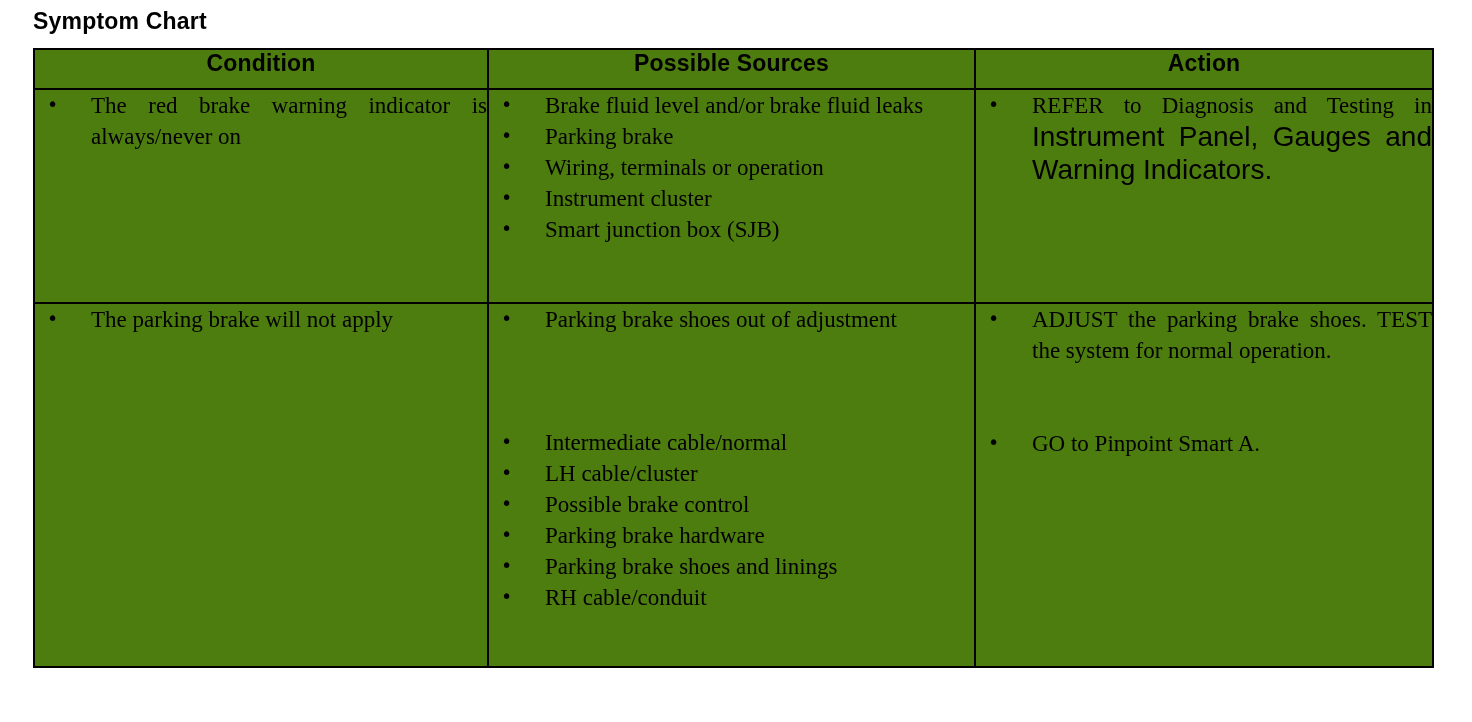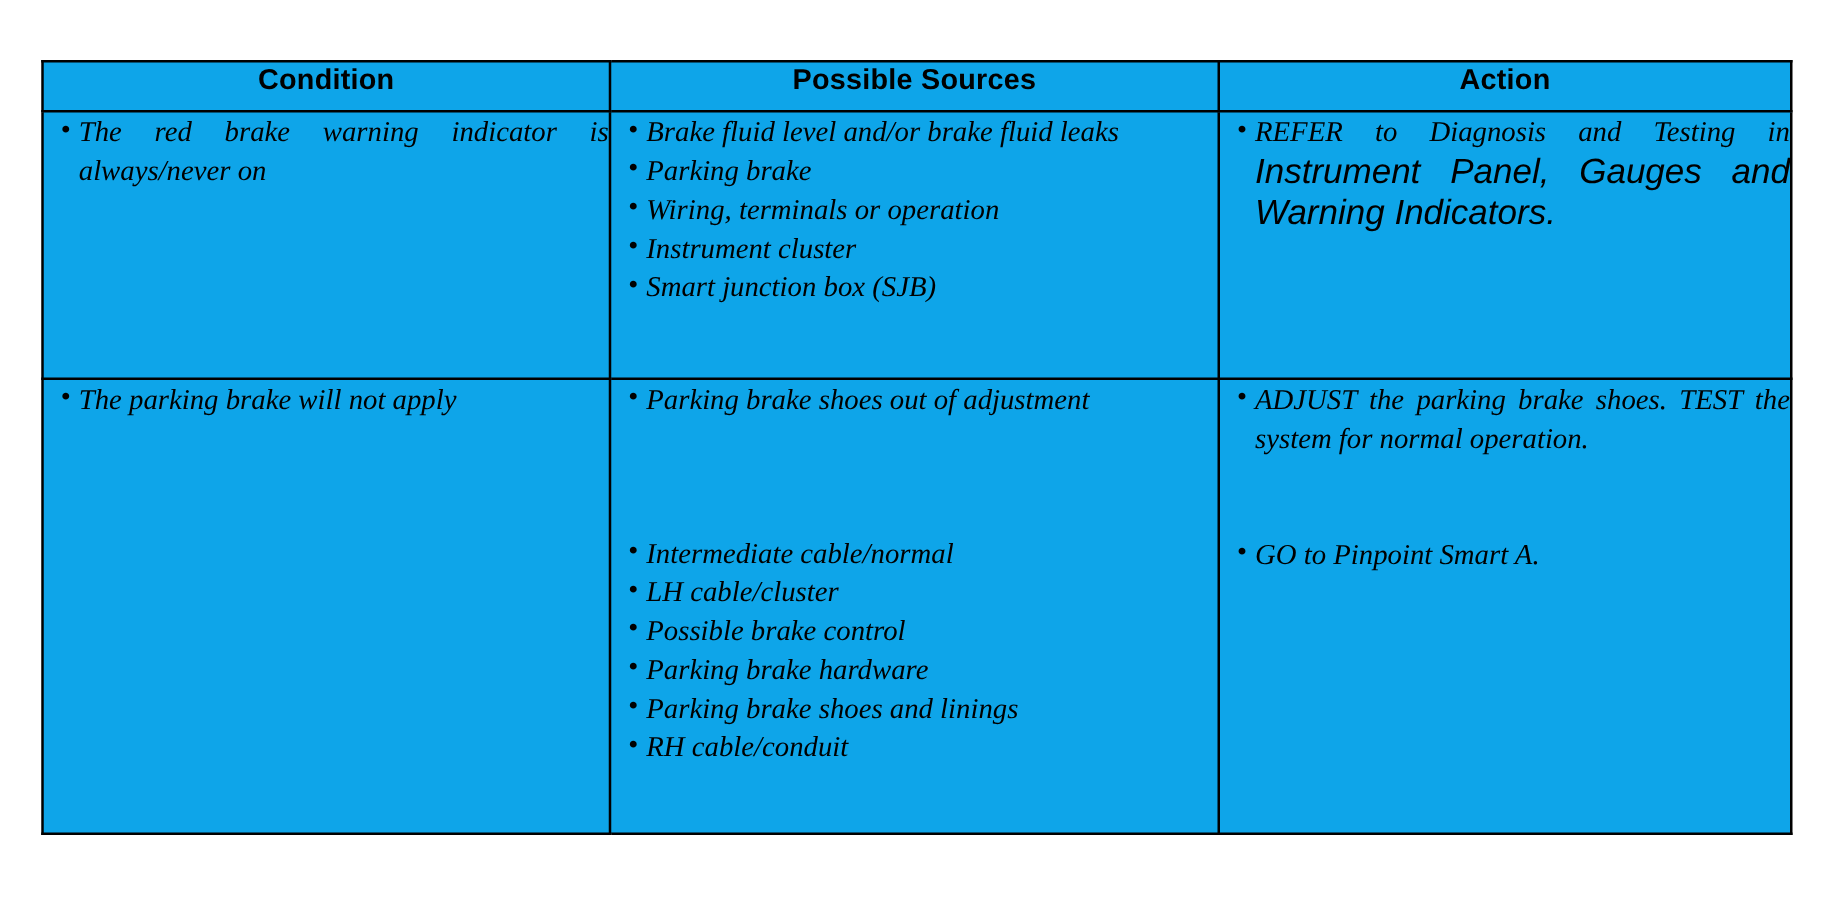--- a/index.html
+++ b/index.html
@@ -43,21 +43,21 @@
     left: 33px;
     top: 48px;
     width: 1399px;
     border-collapse: collapse;
     table-layout: fixed;
   }
   .symptom-table td, .symptom-table th {
     border: 2px solid #000;
     padding: 0;
     vertical-align: top;
-    background: #0ea5e9;
+    background: #4d7c0f;
   }
 
   col.col-condition { width: 454px; }
   col.col-sources   { width: 487px; }
   col.col-action    { width: 458px; }
 
   
   .head-cell {
     height: 38px;
     text-align: center;
@@ -77,28 +77,27 @@
   .row-2 .body-cell { height: 362px; }
 
   
   ul.bullets {
     list-style: none;
     margin: 0;
     padding: 0;
   }
   ul.bullets > li {
     position: relative;
-    padding-left: 28px;
+    padding-left: 56px;
     margin: 0 0 0 0;
     font-size: 23px;
     line-height: 31px;
     font-family: "Liberation Serif", "DejaVu Serif", serif;
     text-align: justify;
     text-align-last: left;
-    font-style: italic;
   }
   ul.bullets > li::before {
     content: "\2022";
     position: absolute;
     left: 12px;
     top: -1px;
     font-size: 19px;
     line-height: 31px;
     font-family: "DejaVu Sans", sans-serif;
   }
@@ -114,20 +113,21 @@
   }
   .spacer-gap-action {
     height: 62px;
   }
 </style>
 </head>
 <body>
 
 <div class="page">
 
+  <div class="chart-title">Symptom Chart</div>
 
   <table class="symptom-table">
     <colgroup>
       <col class="col-condition">
       <col class="col-sources">
       <col class="col-action">
     </colgroup>
     <thead>
       <tr>
         <th class="head-cell">Condition</th>

